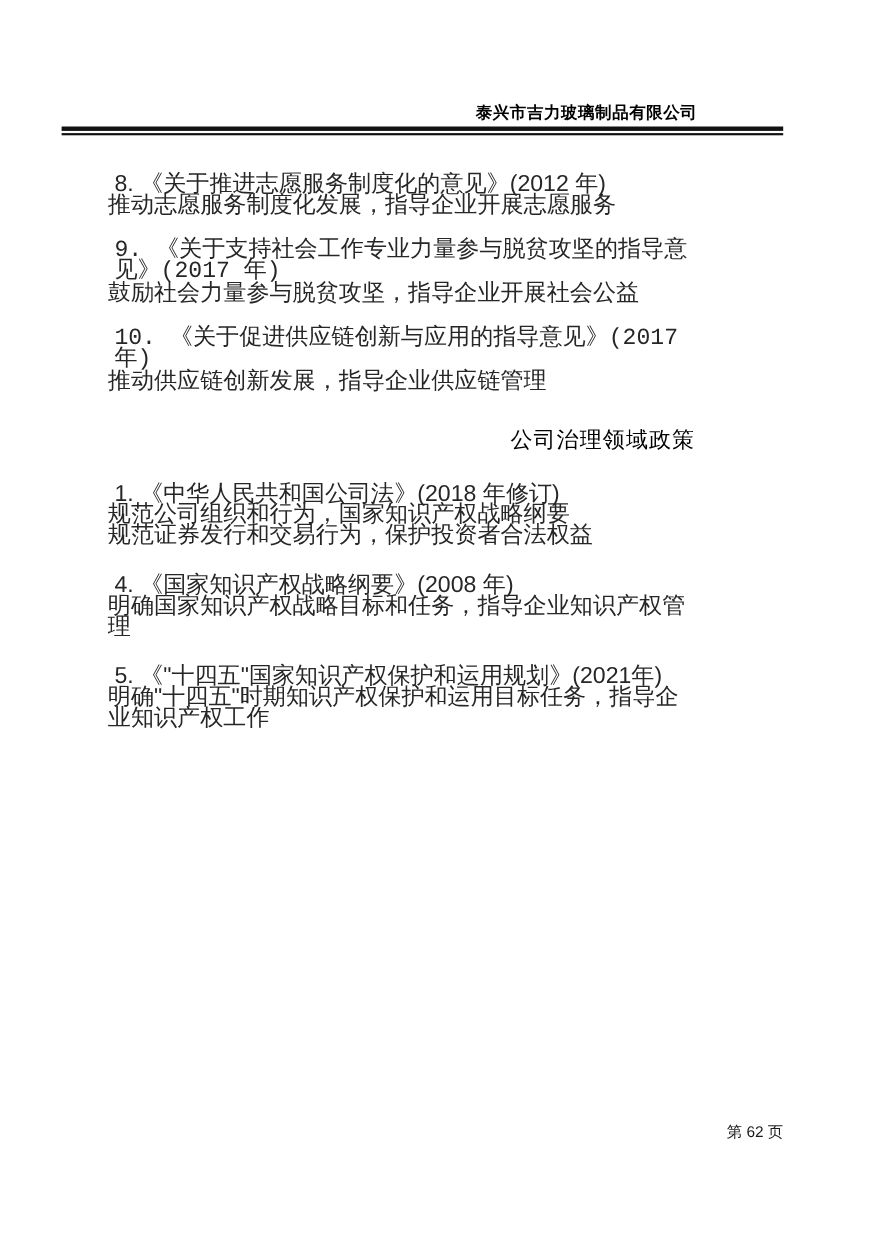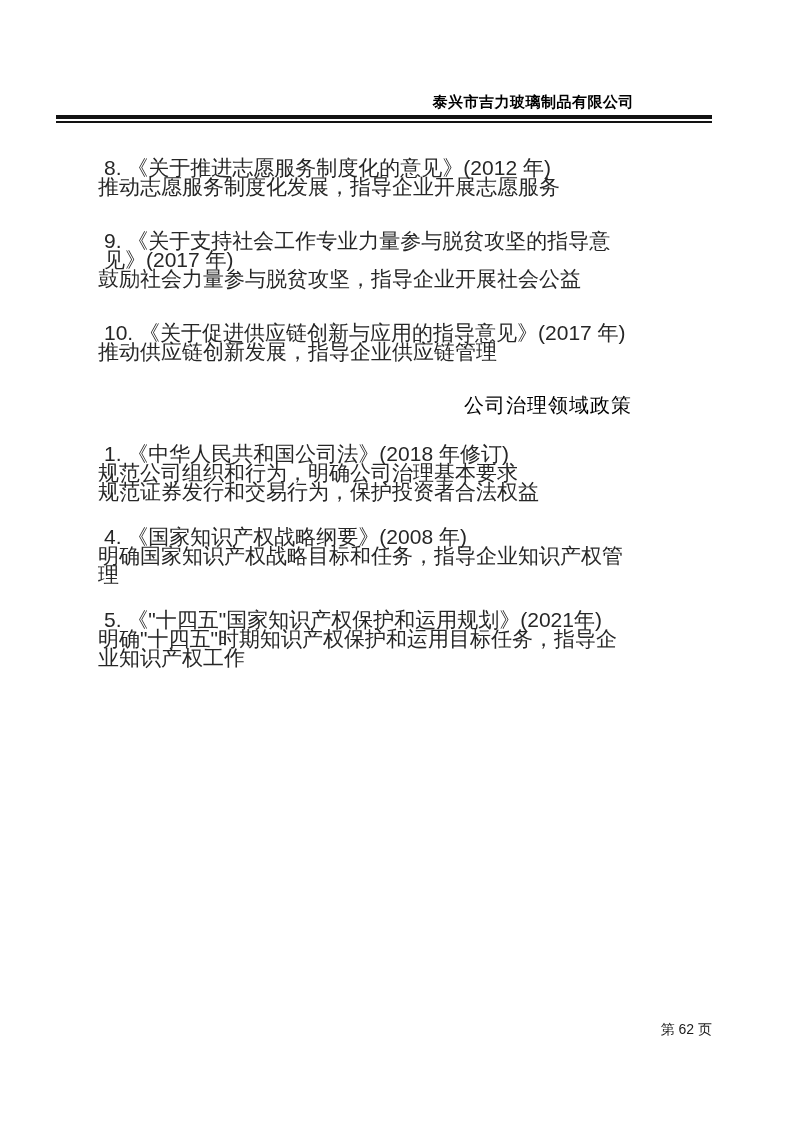--- a/index.html
+++ b/index.html
@@ -33,21 +33,21 @@
   }
   .content {
     position: absolute;
     top: 158px;
     left: 98px;
     right: 80px;
   }
   .content p { margin: 0; font-size: 21px; line-height: 19px; color: #262626; }
   .item-title { padding-left: 6px; }
   .item-desc { margin-top: 23px; }
-  .sec1 .policy-item + .policy-item .item-title { margin-top: 35px; }
+  .sec1 .policy-item + .policy-item .item-title { margin-top: 23px; font-family: Liberation Mono, monospace; }
   .sec2 .policy-item .item-title { margin-top: 26px; }
   .sec2 .policy-item:first-child .item-title { margin-top: 26px; }
   .section-heading {
     margin: 31px 0 0 0;
     padding-left: 17px;
     font-size: 20px;
     line-height: 26px;
     font-weight: 400;
     color: #000000;
     letter-spacing: 1px;
@@ -87,21 +87,21 @@
         <p class="item-title">10. 《关于促进供应链创新与应用的指导意见》(2017 年)</p>
         <p class="item-desc">推动供应链创新发展，指导企业供应链管理</p>
       </div>
     </div>
 
     <h2 class="section-heading">公司治理领域政策</h2>
 
     <div class="sec2">
       <div class="policy-item">
         <p class="item-title">1. 《中华人民共和国公司法》(2018 年修订)</p>
-        <p class="item-desc">规范公司组织和行为，明确公司治理基本要求</p>
+        <p class="item-desc">规范公司组织和行为，国家知识产权战略纲要</p>
       </div>
       <div class="policy-item">
         <p class="item-desc">规范证券发行和交易行为，保护投资者合法权益</p>
       </div>
       <div class="policy-item">
         <p class="item-title">4. 《国家知识产权战略纲要》(2008 年)</p>
         <p class="item-desc">明确国家知识产权战略目标和任务，指导企业知识产权管理</p>
       </div>
       <div class="policy-item">
         <p class="item-title">5. 《"十四五"国家知识产权保护和运用规划》(2021年)</p>

